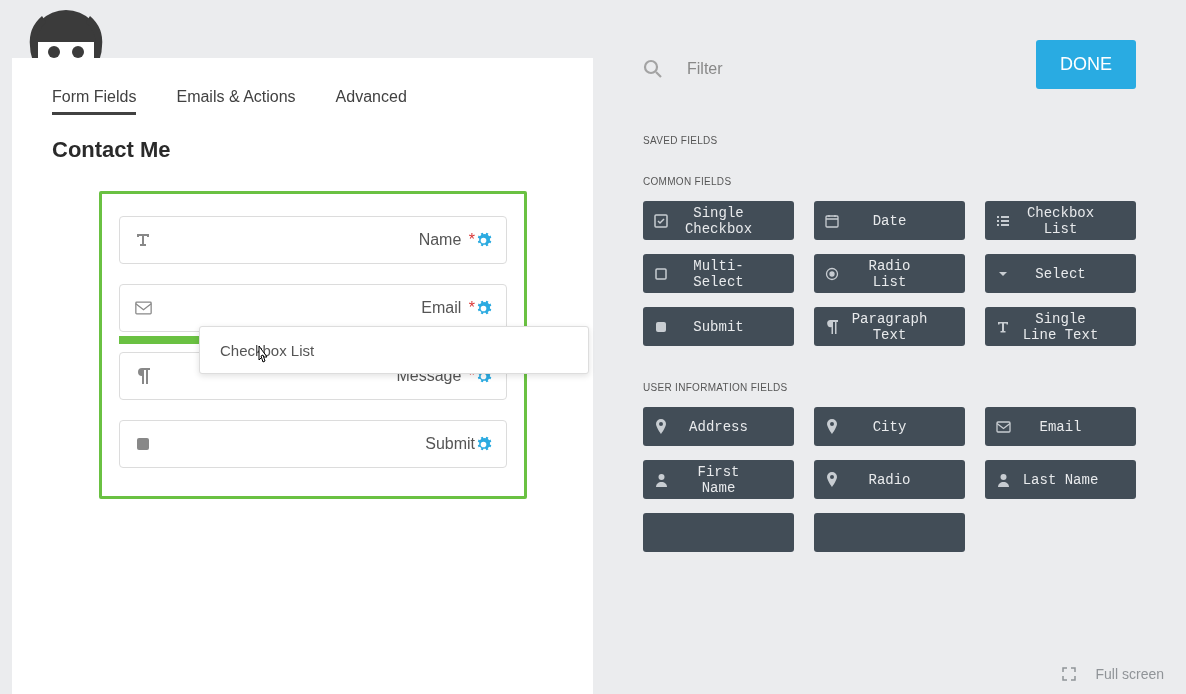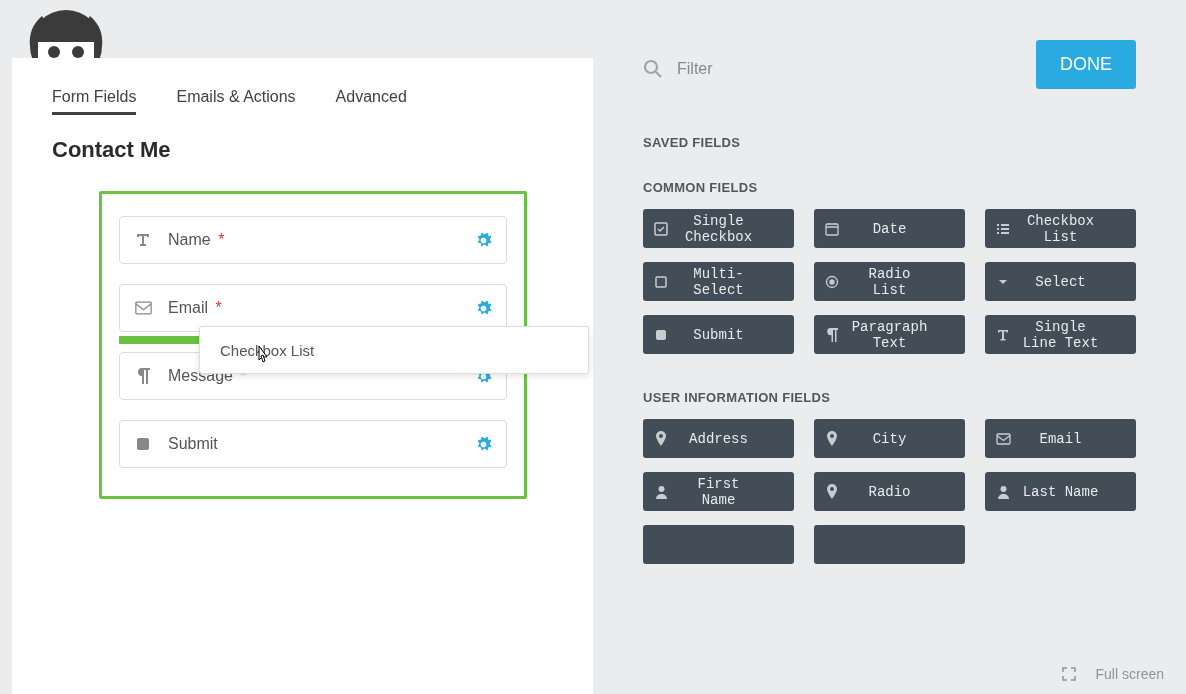--- a/index.html
+++ b/index.html
@@ -48,20 +48,21 @@
   color: #2a2a2a;
   margin-bottom: 28px;
 }
 .form-canvas {
   border: 3px solid #6ac142;
   border-radius: 2px;
   padding: 22px 17px 28px 17px;
   margin-left: 47px;
   width: 428px;
   position: relative;
+  text-align: right;
 }
 .field-row {
   display: flex;
   align-items: center;
   border: 1px solid #dcdcdc;
   border-radius: 4px;
   padding: 0 14px;
   height: 48px;
   margin-bottom: 20px;
   background: #fff;
@@ -120,21 +121,21 @@
   padding: 40px 50px 0 50px;
 }
 .right-header {
   display: flex;
   align-items: center;
   margin-bottom: 46px;
 }
 .search-wrap {
   display: flex;
   align-items: center;
-  gap: 14px;
+  gap: 24px;
   flex: 1;
   margin-top: 8px;
 }
 .search-icon {
   width: 20px; height: 20px; color: #a3a3a3;
 }
 .filter-input {
   border: none;
   background: transparent;
   font-size: 16px;
@@ -147,22 +148,22 @@
   background: #29abe2;
   color: #fff;
   border: none;
   border-radius: 3px;
   font-size: 18px;
   font-weight: 500;
   padding: 14px 24px;
   cursor: pointer;
 }
 .section-title {
-  font-size: 13px;
-  font-weight: 700;
+  font-size: 10px;
+  font-weight: 400;
   color: #565656;
   letter-spacing: 0.3px;
   margin-bottom: 14px;
 }
 .section-title.first { margin-bottom: 30px; }
 .field-grid {
   display: grid;
   grid-template-columns: 1fr 1fr 1fr;
   gap: 14px 20px;
   margin-bottom: 36px;

